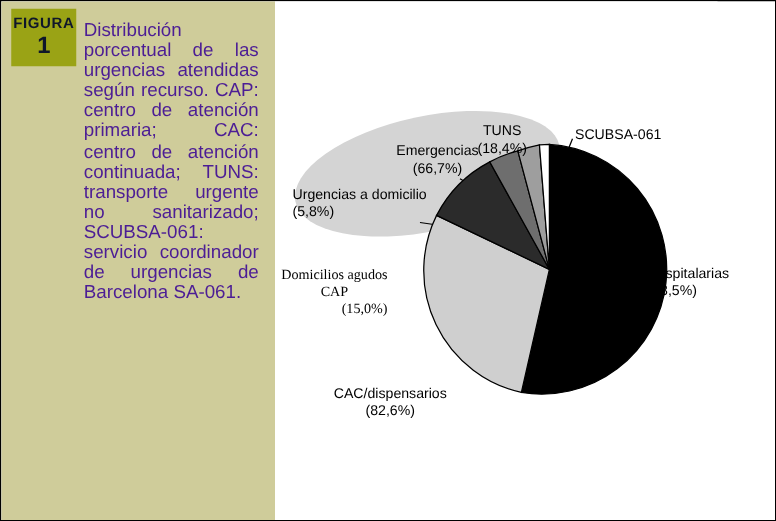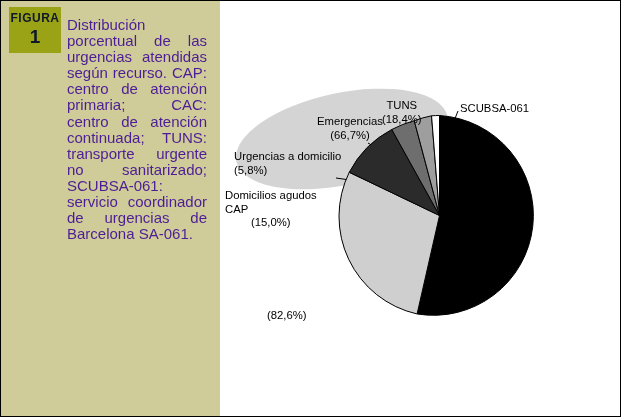--- a/index.html
+++ b/index.html
@@ -100,21 +100,21 @@
     font-size: 11.3px;
     line-height: 13.5px;
     color: #000000;
     white-space: nowrap;
   }
   #lbl-tuns          { left: 162px; top: 98px;  text-align: center; }
   #lbl-emergencias   { left: 97px;  top: 114px; text-align: center; }
   #lbl-urgdom        { left: 14px;  top: 149px; text-align: left; }
   #lbl-scubsa        { left: 240px; top: 101px; text-align: right; }
   #lbl-hospit        { left: 298px; top: 212px; text-align: left; }
-  #lbl-domic         { left: 5px;   top: 188px; text-align: left; }
+  #lbl-domic         { left: 5px;   top: 213px; text-align: left; font-family: Liberation Serif, serif; }
   #lbl-cac           { left: 47px;  top: 308px; text-align: left; }
   #nbox {
     position: absolute;
     left: 267px;
     top: 305px;
     border: 1px solid #000000;
     padding: 3px 7px 4px 7px;
     font-size: 11.3px;
     line-height: 13.5px;
     text-align: center;
@@ -174,26 +174,31 @@
       <div>(66,7%)</div>
     </div>
 
     <div class="lbl" id="lbl-urgdom">
       <div>Urgencias a domicilio</div>
       <div>(5,8%)</div>
     </div>
 
     <div class="lbl" id="lbl-scubsa">SCUBSA-061</div>
 
+    <div class="lbl" id="lbl-hospit">
+      <div>Hospitalarias</div>
+      <div>(53,5%)</div>
+    </div>
 
     <div class="lbl" id="lbl-domic">
       <div>Domicilios agudos</div>
-      <div style="text-align:left">CAP</div>
-      <div style="text-align:center">(15,0%)</div>
+      <div style="text-align:center">CAP</div>
+      <div style="text-align:right">(15,0%)</div>
     </div>
 
     <div class="lbl" id="lbl-cac">
+      <div>CAC/dispensarios</div>
       <div style="text-align:center">(82,6%)</div>
     </div>
 
 
   </div>
 </div>
 
 </body></html>

